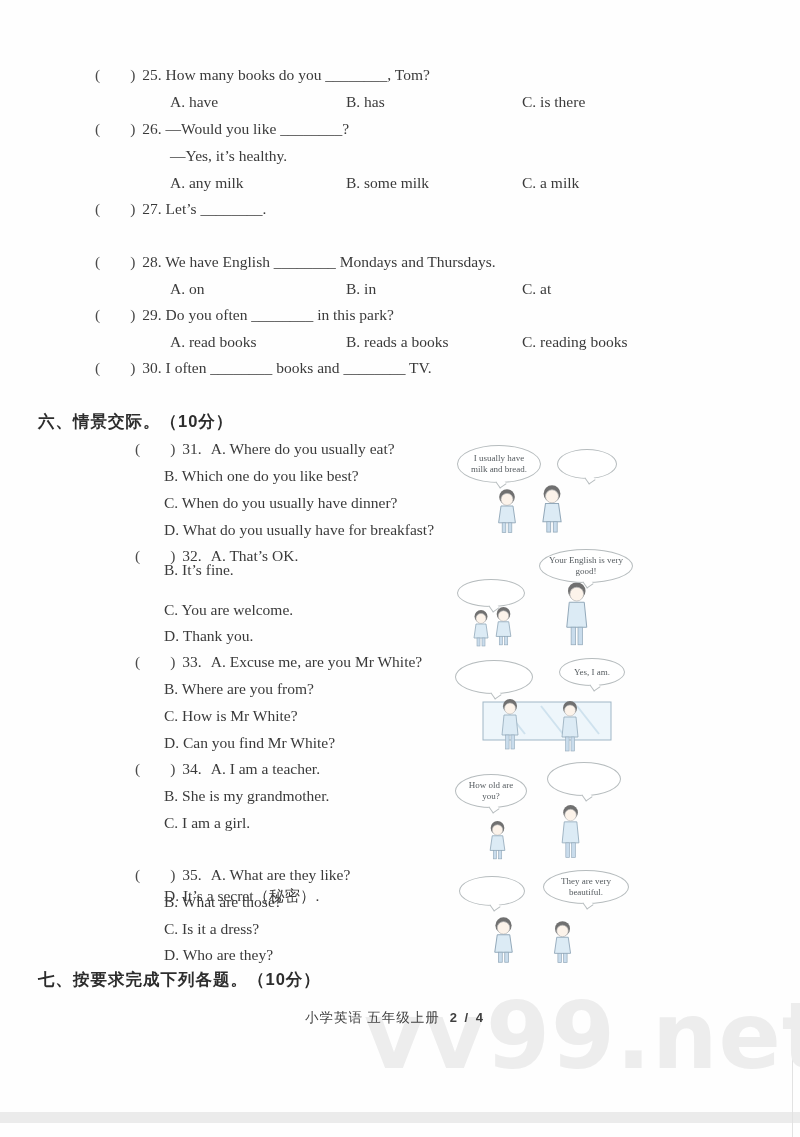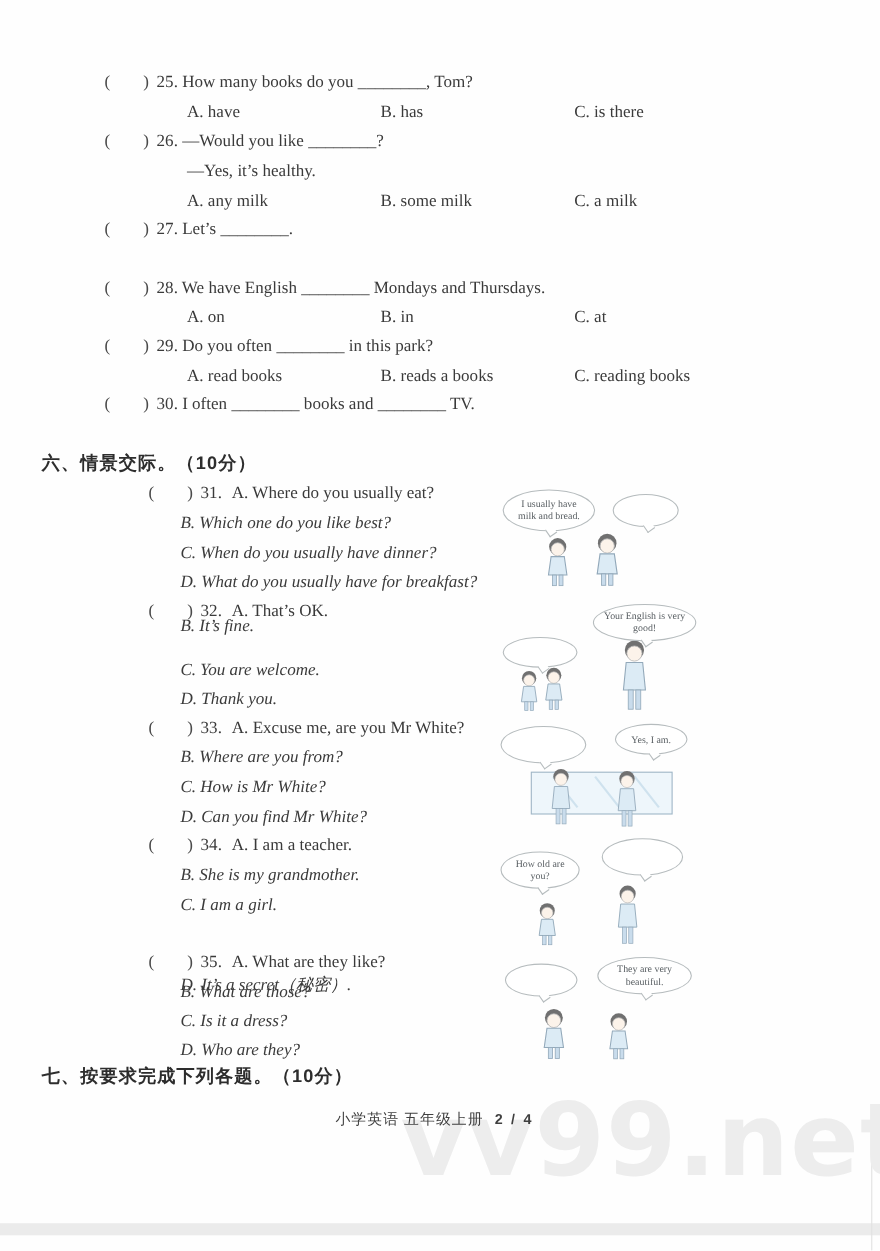--- a/index.html
+++ b/index.html
@@ -17,21 +17,21 @@
   .opt-row{left:170px;display:flex;align-items:center;}
   .opt-row .o{display:inline-block;width:176px;}
   .followup{left:170px;}
   .sec-title{
     left:38px;font-family:"Liberation Sans","DejaVu Sans",sans-serif;
     font-weight:700;font-size:16.5px;color:#2d2d2d;letter-spacing:1px;
   }
   .dlg-first{left:88px;margin-left:47px;}
   .dnum{margin-left:7px;}
   .dopt{margin-left:9px;}
-  .dlg-line{left:164px;font-style:italic;}
+  .dlg-line{left:164px;}
   
   .illus{position:absolute;left:455px;width:192px;height:100px;}
   .illus svg{position:absolute;left:0;top:0;}
   .bubble{
     position:absolute;background:#fff;border:1px solid #b6bcbe;border-radius:50%;
     display:flex;align-items:center;justify-content:center;text-align:center;
     color:#565c60;font-size:9px;line-height:1.2;padding:3px 8px;box-sizing:border-box;
     z-index:2;font-family:"Liberation Serif","DejaVu Serif",serif;
   }
   .bubble::after{

